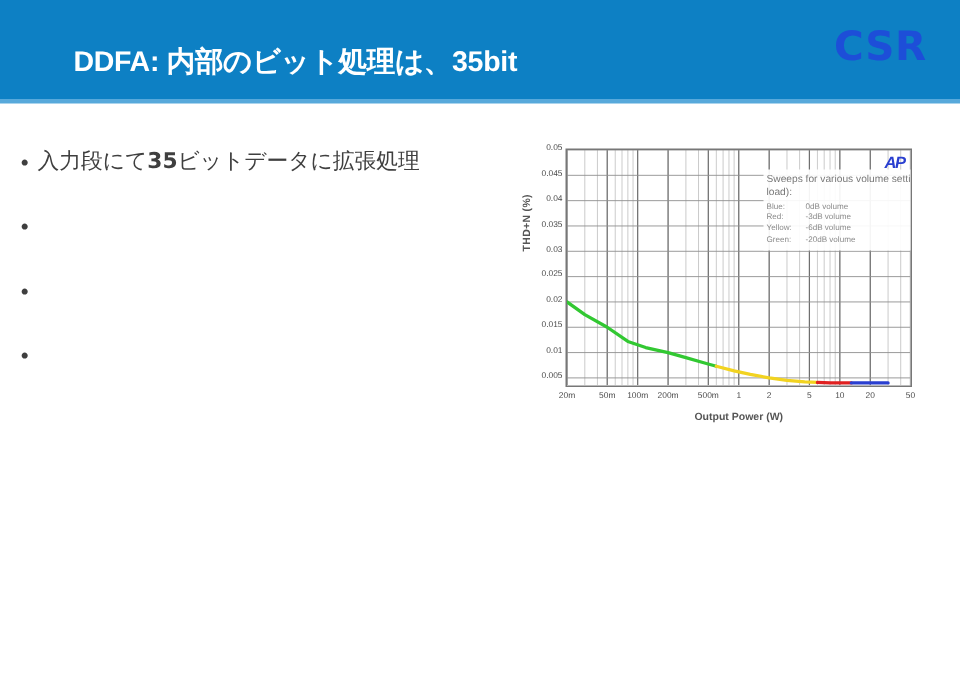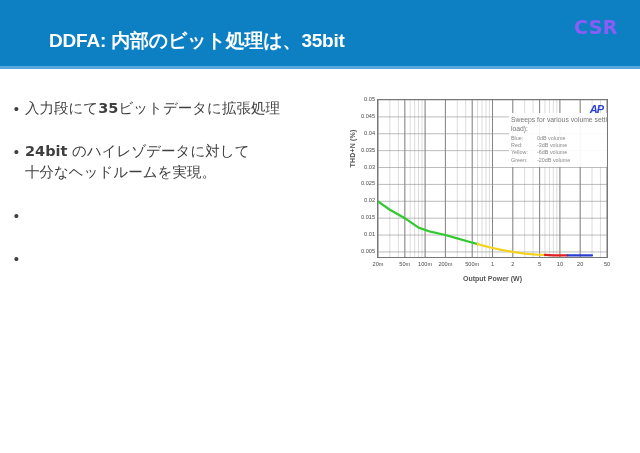--- a/index.html
+++ b/index.html
@@ -41,23 +41,23 @@
     white-space: nowrap;
     margin-left: 16px;
   }
   .header-title .latin {
     font-family: "Liberation Sans", sans-serif;
   }
   .logo {
     position: absolute;
     right: 22px;
     top: 16px;
-    font-size: 19px;
-    font-weight: bold;
-    color: #8b5cf6;
+    font-size: 27px;
+    font-weight: bold;
+    color: #1d4ed8;
     letter-spacing: 0.5px;
     font-family: "DejaVu Sans", sans-serif;
   }
 
   
   .bullets {
     position: absolute;
     left: 8px;
     top: 98px;
     width: 340px;
@@ -202,24 +202,20 @@
 
 <div class="bullets">
     <div class="bullet">
       <div class="bullet-dot">•</div>
       <div class="bullet-text">
         <span class="bullet-line2"><span>入力段にて</span><span class="b">35</span><span>ビットデータに拡張処理</span></span>
       </div>
     </div>
     <div class="bullet">
       <div class="bullet-dot">•</div>
-      <div class="bullet-text">
-        <span class="bullet-line2"><span class="b">24bit</span><span> のハイレゾデータに対して</span></span>
-        <span class="bullet-line2"><span>十分なヘッドルームを実現。</span></span>
-      </div>
     </div>
     <div class="bullet">
       <div class="bullet-dot">•</div>
     </div>
     <div class="bullet">
       <div class="bullet-dot">•</div>
       <div class="bullet-text">
       </div>
     </div>
   </div>

